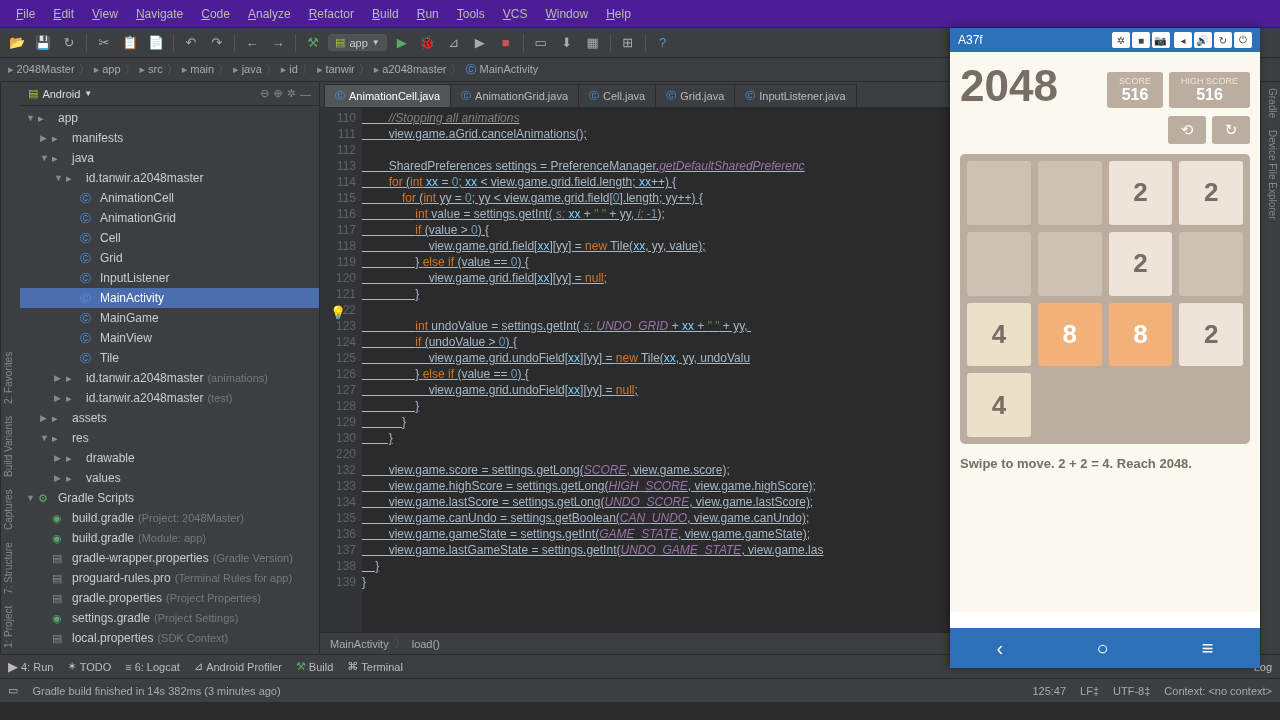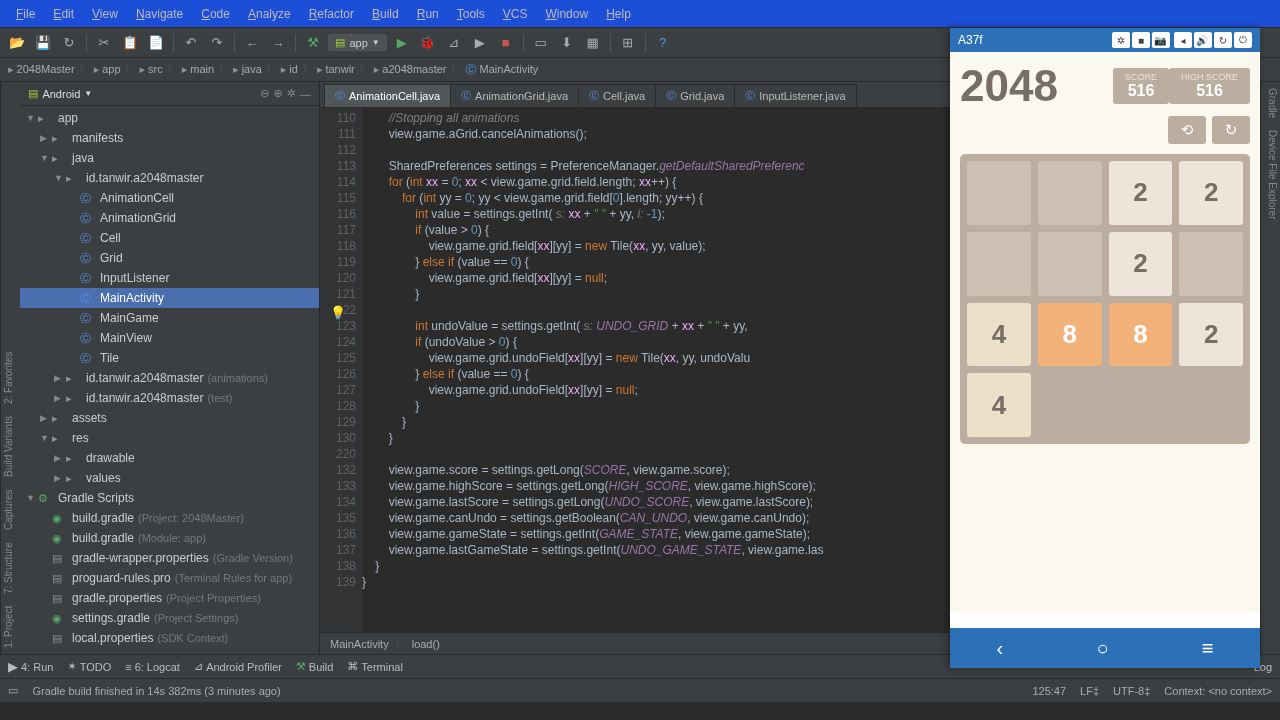--- a/index.html
+++ b/index.html
@@ -1,17 +1,17 @@
 <!DOCTYPE html>
 <html><head>
 <meta charset="utf-8">
 <style>
 * { margin:0; padding:0; box-sizing:border-box; font-family:"Segoe UI",Arial,sans-serif; }
 body { width:1280px; height:720px; background:#2b2b2b; color:#bbb; font-size:12px; overflow:hidden; position:relative; }
-.menubar { height:28px; background:#1d4ed8; display:flex; align-items:center; padding:0 8px; gap:2px; border-bottom:1px solid #2b2b2b; }
+.menubar { height:28px; background:#4c1d95; display:flex; align-items:center; padding:0 8px; gap:2px; border-bottom:1px solid #2b2b2b; }
 .menubar span { padding:4px 8px; cursor:default; color:#bbb; }
 .menubar span u { text-decoration:underline; }
 .toolbar { height:30px; background:#3c3f41; display:flex; align-items:center; padding:0 6px; gap:4px; border-bottom:1px solid #2b2b2b; }
 .tool-btn { width:22px; height:22px; display:flex; align-items:center; justify-content:center; color:#aaa; font-size:13px; }
 .tool-sep { width:1px; height:18px; background:#555; margin:0 2px; }
 .run-combo { background:#4e5254; border:1px solid #555; padding:1px 6px; border-radius:3px; font-size:11px; color:#ccc; display:flex; align-items:center; gap:4px; }
 .run-play { color:#59a869; font-size:13px; }
 .crumbs { height:24px; background:#3c3f41; display:flex; align-items:center; padding:0 8px; font-size:11px; color:#aaa; border-bottom:1px solid #2b2b2b; }
 .crumb-sep { color:#666; margin:0 4px; }
 .folder-ico { color:#87939a; margin-right:3px; }
@@ -32,42 +32,42 @@
 .ico.gradle { color:#59a869; }
 .ico.prop { color:#888; }
 .hint { color:#787878; margin-left:4px; font-size:11px; }
 .editor { flex:1; display:flex; flex-direction:column; background:#2b2b2b; }
 .tabs { height:26px; background:#3c3f41; display:flex; align-items:flex-end; padding-left:4px; border-bottom:1px solid #2b2b2b; }
 .tab { padding:4px 10px; font-size:11px; color:#bbb; background:#3c3f41; border:1px solid #2b2b2b; border-bottom:none; margin-right:-1px; display:flex; align-items:center; gap:4px; }
 .tab.active { background:#515658; color:#fff; }
 .tab .tico { color:#5394ec; font-size:10px; }
 .code { flex:1; display:flex; font-family:"Consolas","Menlo",monospace; font-size:12px; overflow:hidden; }
 .gutter { width:42px; text-align:right; color:#606366; padding:2px 6px 2px 0; line-height:16px; background:#313335; user-select:none; }
-.code-body { flex:1; padding:2px 0; line-height:16px; white-space:pre; overflow:hidden; color:#a9b7c6; }
+.code-body { flex:1; padding:2px 0; line-height:16px; white-space:pre; overflow:hidden; color:#a9b7c6;text-decoration:underline; }
 .k { color:#cc7832; }
 .s { color:#6a8759; }
 .n { color:#6897bb; }
 .c { color:#808080; font-style:italic; }
 .f { color:#9876aa; font-style:italic; }
-.fi { color:#f0abfc; }
+.fi { color:#7dd3fc; }
 .breadcrumb-bar { height:22px; background:#3c3f41; border-top:1px solid #2b2b2b; font-size:11px; color:#aaa; padding:0 10px; display:flex; align-items:center; gap:6px; }
 .bottom-tabs { height:24px; background:#3c3f41; border-top:1px solid #2b2b2b; display:flex; align-items:center; padding:0 8px; gap:14px; font-size:11px; }
 .bottom-tabs span { color:#bbb; display:flex; align-items:center; gap:3px; }
 .statusbar { height:24px; background:#3c3f41; border-top:1px solid #2b2b2b; display:flex; align-items:center; padding:0 8px; font-size:11px; color:#aaa; gap:14px; }
 .statusbar .spacer { flex:1; }
 
 
 .emu { position:absolute; right:20px; top:28px; width:310px; height:640px; background:#fff; box-shadow:-2px 0 8px rgba(0,0,0,0.4); font-family:Arial,sans-serif; }
 .emu-titlebar { height:24px; background:#2c70b7; color:#fff; display:flex; align-items:center; padding:0 8px; font-size:12px; }
 .emu-titlebar .spacer{flex:1;}
 .emu-btns { display:flex; gap:2px; }
 .emu-btns div { width:18px; height:16px; background:#fff; color:#444; font-size:10px; display:flex; align-items:center; justify-content:center; border-radius:2px; }
 .emu-banner { height:18px; background:#f5a623; color:#fff; font-size:9px; text-align:center; line-height:18px; }
 .game { padding:12px 10px; background:#faf8ef; height:560px; }
-.game-head { display:flex; align-items:center; }
+.game-head { display:flex; align-items:flex-end; gap:6px; }
 .game-title { font-size:44px; font-weight:bold; color:#776e65; flex:1; line-height:1; }
 .score-box { background:#bbada0; color:#fff; border-radius:3px; padding:4px 12px; text-align:center; font-size:10px; min-width:52px; }
 .score-box .lbl { color:#eee4da; font-size:9px; }
 .score-box .val { font-size:16px; font-weight:bold; }
 .ctrl-row { display:flex; justify-content:flex-end; gap:6px; margin-top:8px; }
 .ctrl-btn { width:38px; height:28px; background:#bbada0; border-radius:3px; color:#fff; display:flex; align-items:center; justify-content:center; font-size:15px; }
 .board { background:#bbada0; border-radius:5px; padding:7px; margin-top:10px; display:grid; grid-template-columns:repeat(4,1fr); grid-template-rows:repeat(4,1fr); gap:7px; width:290px; height:290px; }
 .cell { background:#cdc1b4; border-radius:3px; display:flex; align-items:center; justify-content:center; font-size:26px; font-weight:bold; color:#776e65; }
 .c2{background:#eee4da;} .c4{background:#ede0c8;} .c8{background:#f2b179;color:#fff;} .c16{background:#f59563;color:#fff;} .c32{background:#f67c5f;color:#fff;} .c64{background:#f65e3b;color:#fff;}
 .game-help { color:#776e65; font-size:13px; margin-top:12px; font-weight:bold; }
@@ -355,19 +355,20 @@
         <div class="cell"></div>
         <div class="cell"></div>
         <div class="cell c2">2</div>
         <div class="cell"></div>
         <div class="cell c4">4</div>
         <div class="cell c8">8</div>
         <div class="cell c8">8</div>
         <div class="cell c2">2</div>
         <div class="cell c4">4</div>
       </div>
+    <div class="game-help">Swipe to move. 2 + 2 = 4. Reach 2048.</div>
   </div>
   <div class="navbar">
     <div>‹</div>
     <div>○</div>
     <div>≡</div>
   </div>
 </div>
 
 </body></html>

